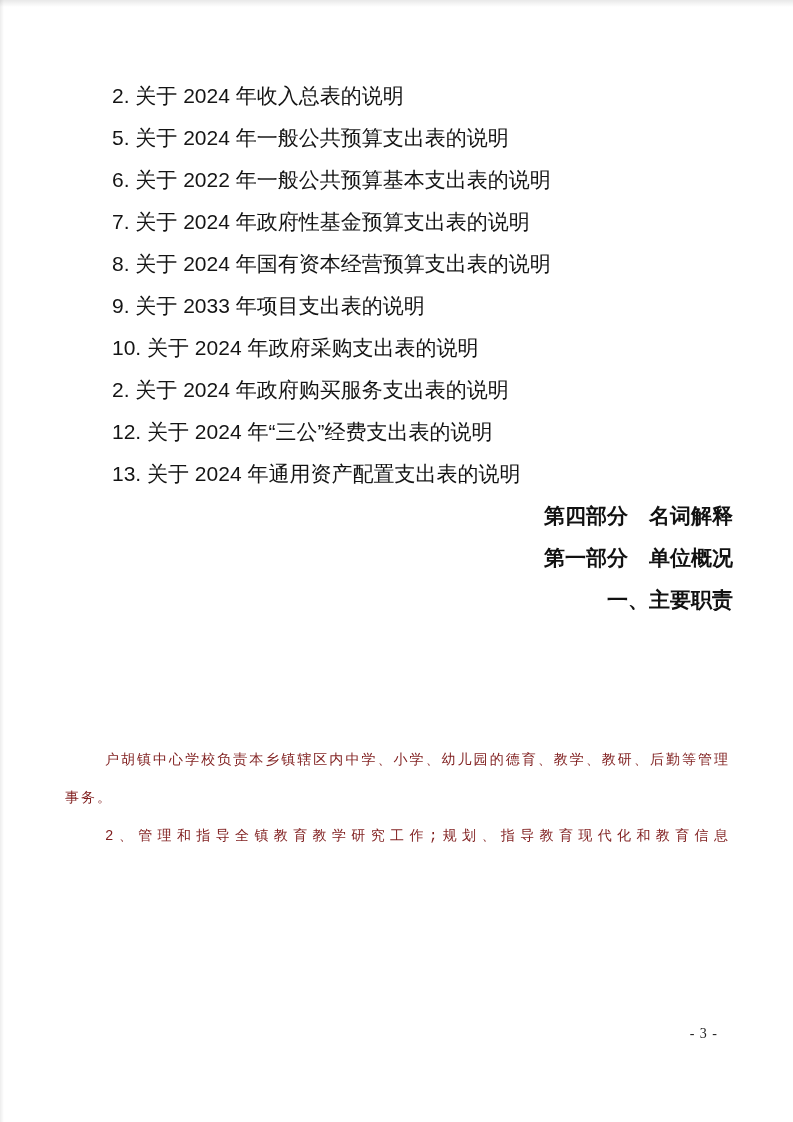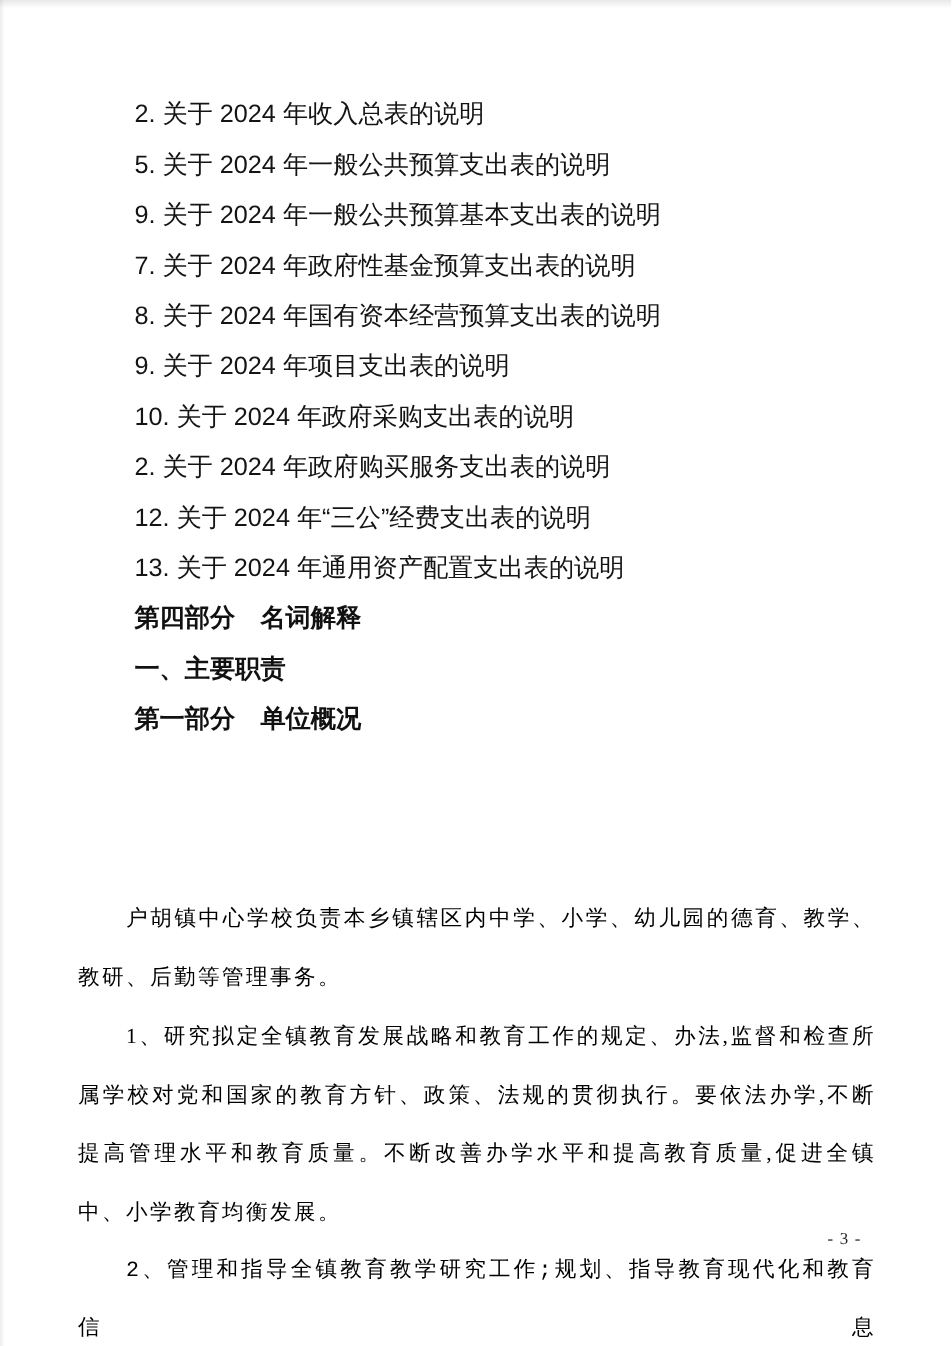--- a/index.html
+++ b/index.html
@@ -42,35 +42,36 @@
     font-weight: 400;
     color: #141414;
     white-space: nowrap;
   }
   .heading-line {
     line-height: 42px;
     font-size: 21px;
     font-weight: 700;
     color: #111111;
     white-space: nowrap;
+    text-align: right;
   }
   
   .body-block {
     position: absolute;
     left: 65px;
     width: 665px;
     top: 741px;
   }
   .body-para {
     margin: 0;
     font-family: "Liberation Serif", serif;
-    font-size: 18px;
-    line-height: 49px;
+    font-size: 14px;
+    line-height: 38px;
     letter-spacing: 2px;
-    color: #000000;
+    color: #7f1d1d;
     text-align: justify;
     text-indent: 40px;
   }
   .body-para.fill-last {
     text-align-last: justify;
     font-family: Liberation Mono, monospace;
   }
   .page-number {
     position: absolute;
     top: 1026px;
@@ -84,34 +85,33 @@
 </head>
 <body>
 
 <div class="page">
   <div class="edge-top"></div>
   <div class="edge-left"></div>
 
   <div class="toc-block">
     <div class="toc-line">2. 关于 2024 年收入总表的说明</div>
     <div class="toc-line">5. 关于 2024 年一般公共预算支出表的说明</div>
-    <div class="toc-line">9. 关于 2024 年一般公共预算基本支出表的说明</div>
+    <div class="toc-line">6. 关于 2022 年一般公共预算基本支出表的说明</div>
     <div class="toc-line">7. 关于 2024 年政府性基金预算支出表的说明</div>
     <div class="toc-line">8. 关于 2024 年国有资本经营预算支出表的说明</div>
-    <div class="toc-line">9. 关于 2024 年项目支出表的说明</div>
+    <div class="toc-line">9. 关于 2033 年项目支出表的说明</div>
     <div class="toc-line">10. 关于 2024 年政府采购支出表的说明</div>
     <div class="toc-line">2. 关于 2024 年政府购买服务支出表的说明</div>
     <div class="toc-line">12. 关于 2024 年“三公”经费支出表的说明</div>
     <div class="toc-line">13. 关于 2024 年通用资产配置支出表的说明</div>
 
     <div class="heading-line">第四部分　名词解释</div>
+    <div class="heading-line">第一部分　单位概况</div>
     <div class="heading-line">一、主要职责</div>
-    <div class="heading-line">第一部分　单位概况</div>
   </div>
 
   <div class="body-block">
     <p class="body-para">户胡镇中心学校负责本乡镇辖区内中学、小学、幼儿园的德育、教学、教研、后勤等管理事务。</p>
-    <p class="body-para">1、研究拟定全镇教育发展战略和教育工作的规定、办法,监督和检查所属学校对党和国家的教育方针、政策、法规的贯彻执行。要依法办学,不断提高管理水平和教育质量。不断改善办学水平和提高教育质量,促进全镇中、小学教育均衡发展。</p>
     <p class="body-para fill-last">2、管理和指导全镇教育教学研究工作;规划、指导教育现代化和教育信息</p>
   </div>
 
   <div class="page-number">- 3 -</div>
 </div>
 
 </body></html>

